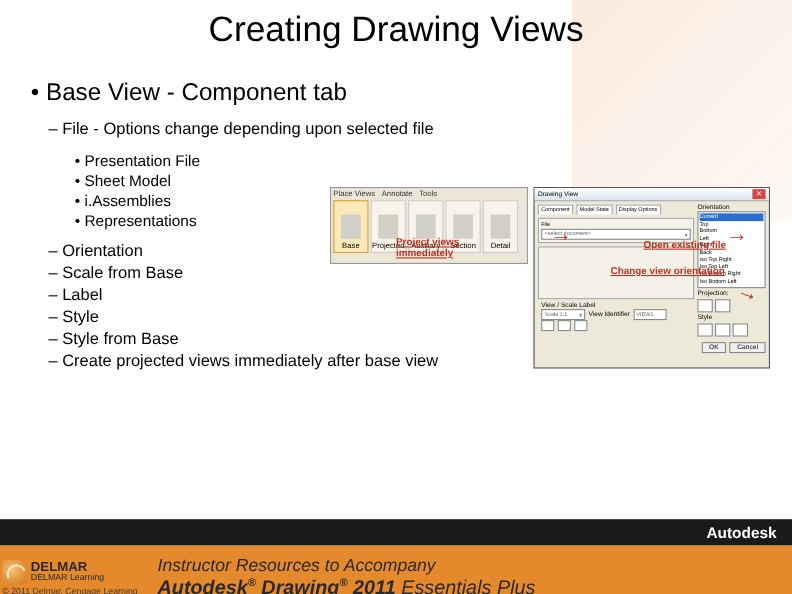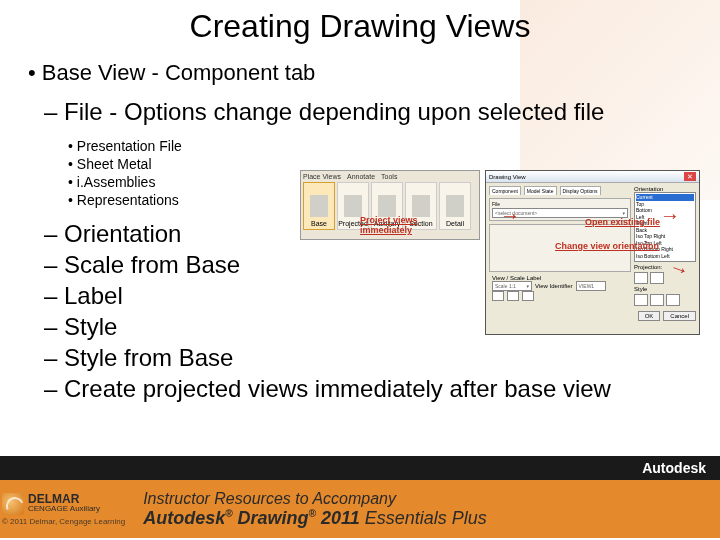--- a/index.html
+++ b/index.html
@@ -1,23 +1,23 @@
 <!DOCTYPE html>
 <html><head>
 <meta charset="utf-8">
 <style>
   * { box-sizing: border-box; margin: 0; padding: 0; }
   body { width: 720px; height: 540px; font-family: Arial, sans-serif; background: #fff; position: relative; overflow: hidden; }
   .bg-shape { position: absolute; top: 0; right: 0; width: 200px; height: 200px; background: linear-gradient(135deg, rgba(220,120,40,0.15), rgba(220,120,40,0.05)); z-index: 0; }
   .content { position: relative; z-index: 1; padding: 8px 20px; }
-  h1 { font-size: 32px; font-weight: normal; text-align: center; margin-bottom: 15px; }
+  h1 { font-size: 32px; font-weight: normal; text-align: center; margin-bottom: 26px; }
   ul { list-style: none; margin-top: 12px; }
   .lvl1 > li { font-size: 22px; margin-left: 8px; margin-bottom: 4px; }
   .lvl1 > li::before { content: "• "; }
-  .lvl2 > li { font-size: 24px; margin-left: 24px; margin-bottom: 3px; }
+  .lvl2 > li { font-size: 15px; margin-left: 24px; margin-bottom: 3px; }
   .lvl2 > li::before { content: "– "; }
   .lvl3 > li { font-size: 14px; margin-left: 48px; margin-bottom: 2px; }
   .lvl3 > li::before { content: "• "; }
   .screenshot-area { position: absolute; top: 170px; left: 300px; width: 400px; height: 170px; z-index: 2; }
   .ribbon { background: #ece6d8; border: 1px solid #999; width: 180px; height: 70px; font-size: 7px; padding: 2px; position: absolute; top: 0; left: 0; }
   .ribbon-tabs { display: flex; gap: 6px; margin-bottom: 2px; color: #333; }
   .ribbon-icons { display: flex; gap: 2px; }
   .ricon { width: 32px; height: 48px; background: #f8f4ea; border: 1px solid #ccc; display: flex; flex-direction: column; align-items: center; justify-content: flex-end; padding-bottom: 2px; }
   .ricon.sel { background: #fce8b8; border-color: #d4a030; }
   .ricon-glyph { width: 18px; height: 22px; background: #d0cfc8; margin-bottom: 3px; }
@@ -35,21 +35,21 @@
   .orient-list { background: #fff; border: 1px solid #888; height: 70px; font-size: 5px; padding: 1px; line-height: 1.3; }
   .orient-list .sel { background: #2a6dd0; color: #fff; }
   .proj { display: flex; gap: 2px; margin-top: 2px; }
   .proj-box { width: 14px; height: 12px; background: #fff; border: 1px solid #888; }
   .dlg-bottom { display: flex; gap: 3px; padding: 0 3px; align-items: center; }
   .small-box { width: 12px; height: 10px; background: #fff; border: 1px solid #888; }
   .bottom-row { display: flex; justify-content: flex-end; gap: 3px; padding: 2px 3px; }
   .btn { background: #f0f0f0; border: 1px solid #888; padding: 1px 6px; font-size: 6px; }
   .anno { position: absolute; color: #c03020; font-weight: bold; font-size: 9px; line-height: 1.1; text-decoration: underline; }
   .arrow-r { color: #c03020; font-size: 20px; position: absolute; }
-  .footer { position: absolute; bottom: 16px; left: 0; right: 0; height: 68px; z-index: 3; }
+  .footer { position: absolute; bottom: 0; left: 0; right: 0; height: 68px; z-index: 3; }
   .footer-black { background: #1a1a1a; height: 24px; display: flex; justify-content: flex-end; align-items: center; padding-right: 14px; color: #fff; font-size: 14px; font-weight: bold; }
   .footer-orange { background: #e58a2c; height: 58px; display: flex; align-items: center; padding: 0 2px; gap: 18px; }
   .delmar { display: flex; flex-direction: column; align-items: flex-start; font-size: 9px; color: #3a3a3a; }
   .delmar-logo { display: flex; align-items: center; gap: 4px; margin-bottom: 2px; }
   .delmar-mark { width: 22px; height: 22px; background: radial-gradient(circle at 40% 40%, #f6c070, #d47818); border-radius: 3px; position: relative; }
   .delmar-mark::after { content: ""; position: absolute; left: 4px; top: 4px; width: 14px; height: 14px; border: 2px solid rgba(255,255,255,0.7); border-right-color: transparent; border-bottom-color: transparent; border-radius: 50%; transform: rotate(20deg); }
   .delmar-text { font-size: 12px; font-weight: bold; color: #2a2a2a; line-height: 0.95; }
   .delmar-text small { font-size: 8px; display: block; font-weight: normal; }
   .copyright { font-size: 8px; color: #4a3a2a; }
   .title-block { color: #2a2a2a; }
@@ -65,21 +65,21 @@
 <div class="content">
   <h1>Creating Drawing Views</h1>
   <ul class="lvl1">
     <li>Base View - Component tab</li>
   </ul>
   <ul class="lvl2">
     <li>File - Options change depending upon selected file</li>
   </ul>
   <ul class="lvl3">
     <li>Presentation File</li>
-    <li>Sheet Metal</li>
+    <li>Sheet Model</li>
     <li>i.Assemblies</li>
     <li>Representations</li>
   </ul>
   <ul class="lvl2">
     <li>Orientation</li>
     <li>Scale from Base</li>
     <li>Label</li>
     <li>Style</li>
     <li>Style from Base</li>
     <li>Create projected views immediately after base view</li>
@@ -198,21 +198,21 @@
 </div>
 
 <div class="footer">
   <div class="footer-black">
     <span>Autodesk</span>
   </div>
   <div class="footer-orange">
     <div class="delmar">
       <div class="delmar-logo">
         <div class="delmar-mark"></div>
-        <div class="delmar-text"><span>DELMAR</span><small>CENGAGE Auxiliary</small></div>
+        <div class="delmar-text"><span>DELMAR</span><small>DELMAR Learning</small></div>
       </div>
       <div class="copyright">© 2011 Delmar, Cengage Learning</div>
     </div>
     <div class="title-block">
       <div class="l1">Instructor Resources to Accompany</div>
       <div class="l2"><span>Autodesk</span><sup>®</sup> <span>Drawing</span><sup>®</sup> <span>2011</span> <span style="font-weight:normal">Essentials Plus</span></div>
     </div>
   </div>
 </div>
 

